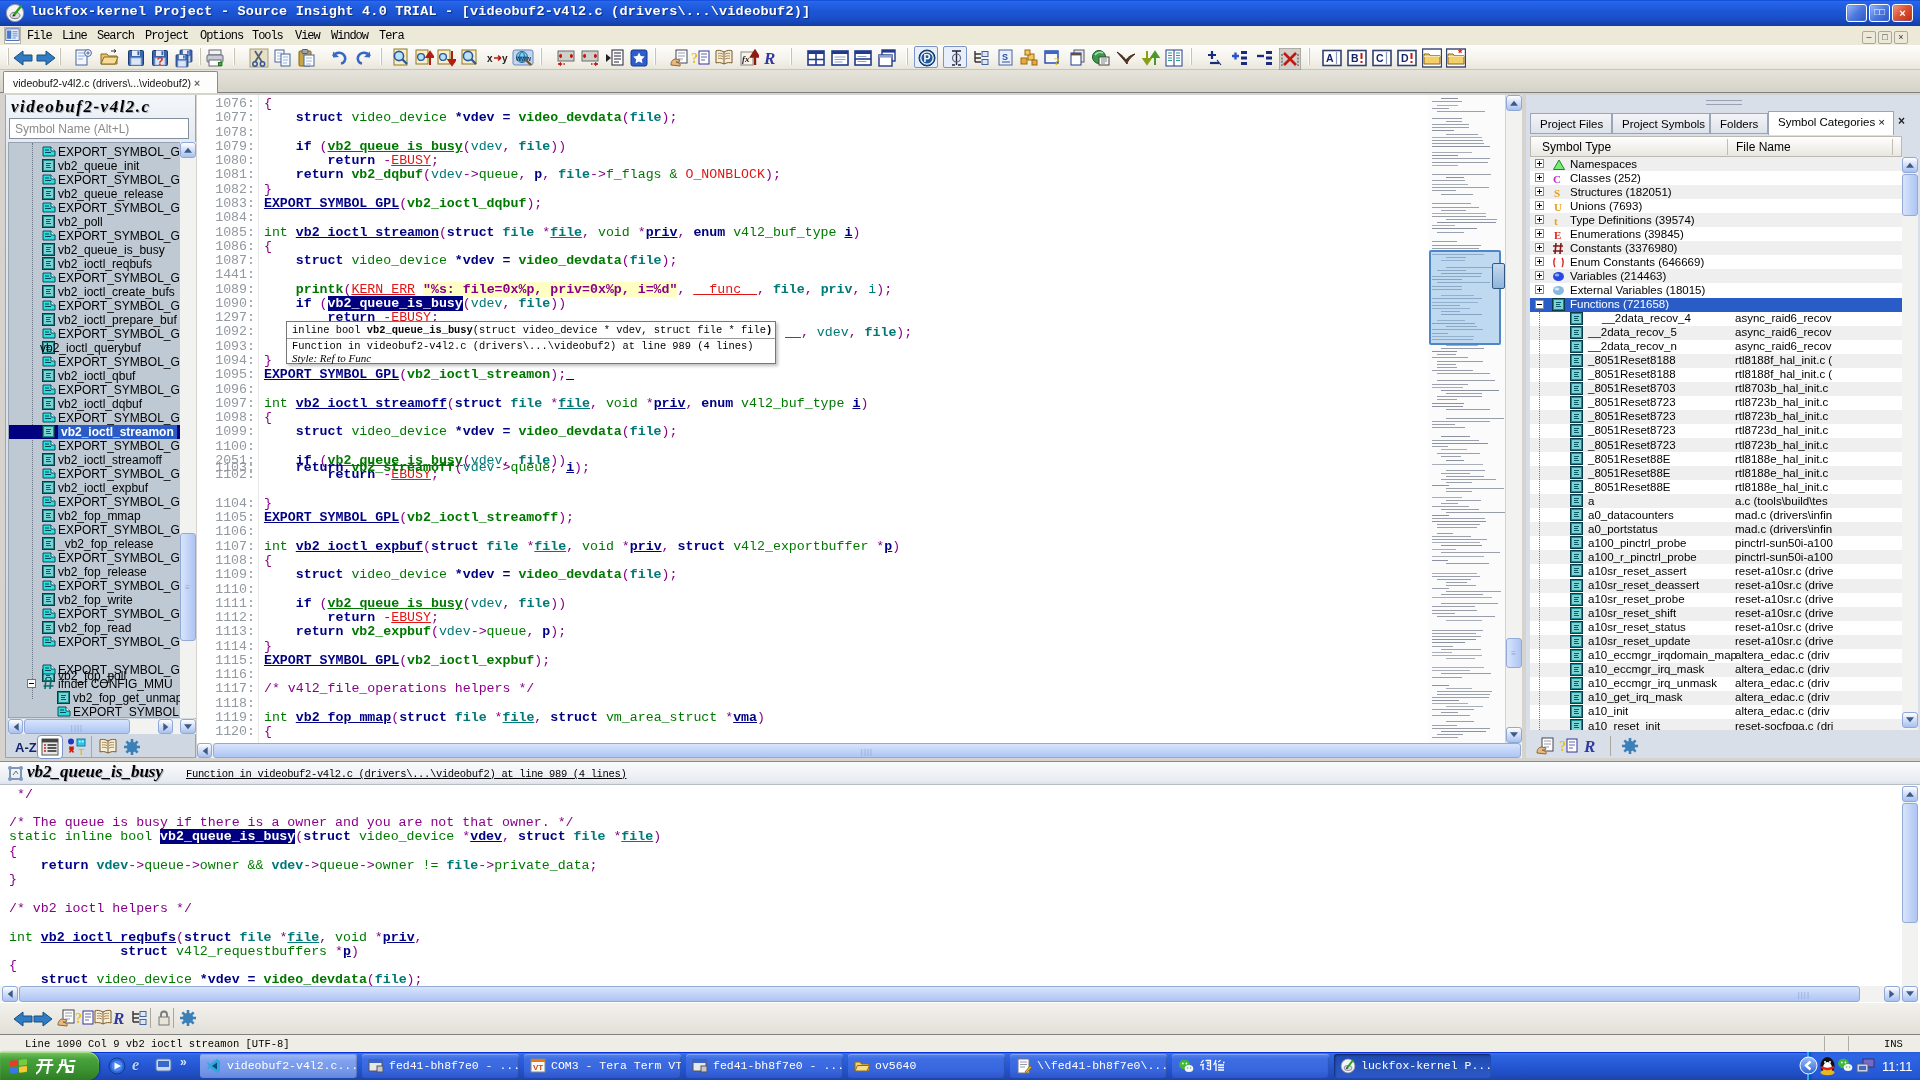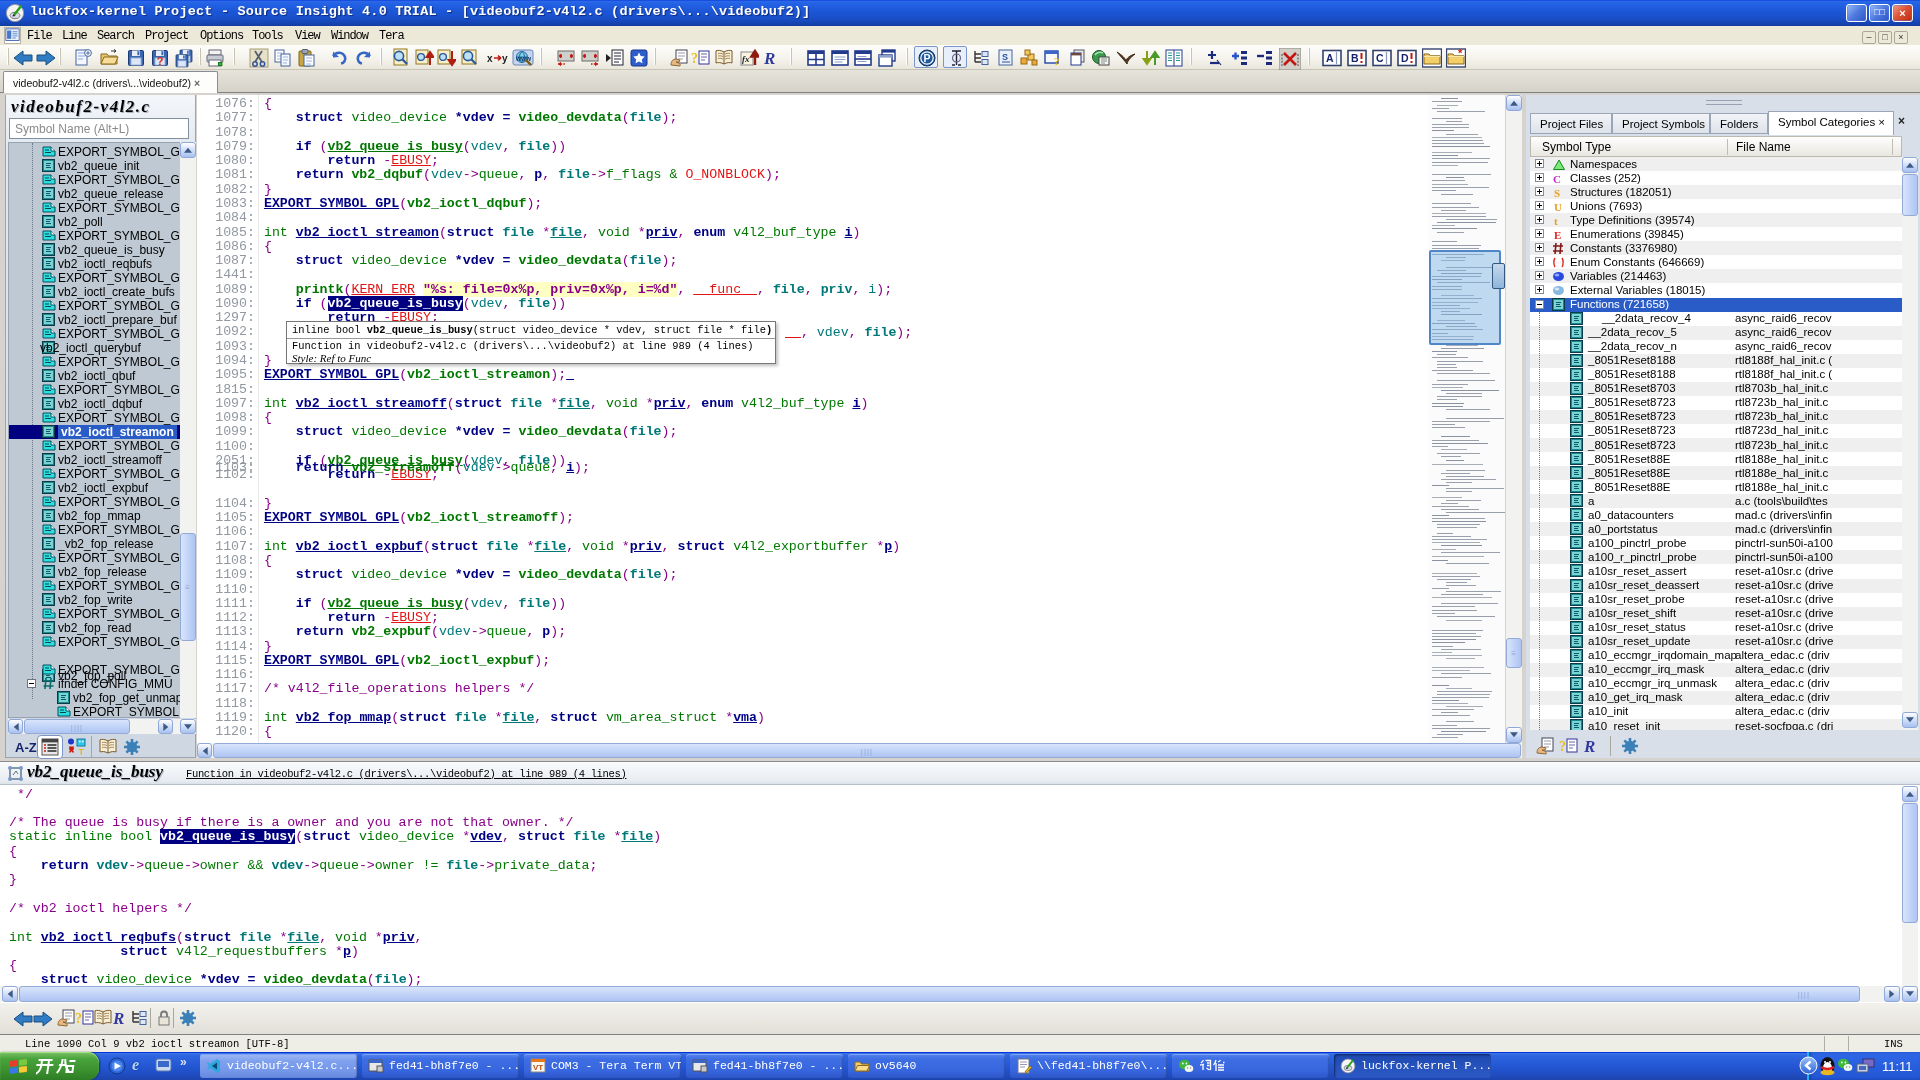--- a/index.html
+++ b/index.html
@@ -832,21 +832,21 @@
     <div class="cl" style="top:143.80px"><span class="ln">1086</span><span class="lc">:</span><span class="cd"><span class="p">{</span></span></div>
     <div class="cl" style="top:158.08px"><span class="ln">1087</span><span class="lc">:</span><span class="cd"><span class="k">    struct</span><span class="g2"> video_device </span><span class="k">*vdev</span><span class="k"> = </span><span class="gb">video_devdata</span><span class="p">(</span><span class="t">file</span><span class="p">);</span></span></div>
     <div class="cl" style="top:172.36px"><span class="ln">1441</span><span class="lc">:</span><span class="cd"></span></div>
     <div class="cl" style="top:186.64px"><span class="ln">1089</span><span class="lc">:</span><span class="cd"><span class="k">    </span><span class="gb">printk</span><span class="p">(</span><span class="ru">KERN_ERR</span><span class="k"> </span><span class="str">"%s: file=0x%p, priv=0x%p, i=%d"</span><span class="p">, </span><span class="ru">__func__</span><span class="p">, </span><span class="t">file</span><span class="p">, </span><span class="t">priv</span><span class="p">, </span><span class="tr">i</span><span class="p">);</span></span></div>
     <div class="cl" style="top:200.92px"><span class="ln">1090</span><span class="lc">:</span><span class="cd"><span class="k">    if</span><span class="p"> (</span><span class="sel">vb2_queue_is_busy</span><span class="p">(</span><span class="tr">vdev</span><span class="p">, </span><span class="t">file</span><span class="p">))</span></span></div>
     <div class="cl" style="top:215.20px"><span class="ln">1297</span><span class="lc">:</span><span class="cd"><span class="k">        return</span><span class="p"> -</span><span class="ru">EBUSY</span><span class="p">;</span></span></div>
     <div class="cl" style="top:229.48px"><span class="ln">1092</span><span class="lc">:</span><span class="cd"></span></div>
     <div class="cl" style="top:243.76px"><span class="ln">1093</span><span class="lc">:</span><span class="cd"></span></div>
     <div class="cl" style="top:258.04px"><span class="ln">1094</span><span class="lc">:</span><span class="cd"><span class="p">}</span></span></div>
     <div class="cl" style="top:272.32px"><span class="ln">1095</span><span class="lc">:</span><span class="cd"><span class="ku">EXPORT_SYMBOL_GPL</span><span class="p">(</span><span class="gb">vb2_ioctl_streamon</span><span class="p">)</span><span class="p">;</span><span class="ku"> </span></span></div>
-    <div class="cl" style="top:286.60px"><span class="ln">1815</span><span class="lc">:</span><span class="cd"></span></div>
+    <div class="cl" style="top:286.60px"><span class="ln">1096</span><span class="lc">:</span><span class="cd"></span></div>
     <div class="cl" style="top:300.88px"><span class="ln">1097</span><span class="lc">:</span><span class="cd"><span class="g2">int </span><span class="ku">vb2_ioctl_streamoff</span><span class="p">(</span><span class="k">struct</span><span class="t"> file </span><span class="p">*</span><span class="tu">file</span><span class="p">, </span><span class="g2">void </span><span class="p">*</span><span class="ku">priv</span><span class="p">, </span><span class="k">enum</span><span class="g2"> v4l2_buf_type </span><span class="ku">i</span><span class="p">)</span></span></div>
     <div class="cl" style="top:315.16px"><span class="ln">1098</span><span class="lc">:</span><span class="cd"><span class="p">{</span></span></div>
     <div class="cl" style="top:329.44px"><span class="ln">1099</span><span class="lc">:</span><span class="cd"><span class="k">    struct</span><span class="g2"> video_device </span><span class="k">*vdev</span><span class="k"> = </span><span class="gb">video_devdata</span><span class="p">(</span><span class="t">file</span><span class="p">);</span></span></div>
     <div class="cl" style="top:343.72px"><span class="ln">1100</span><span class="lc">:</span><span class="cd"></span></div>
     <div class="cl" style="top:358.00px"><span class="ln">2051</span><span class="lc">:</span><span class="cd"><span class="k">    if</span><span class="p"> (</span><span class="gu">vb2_queue_is_busy</span><span class="p">(</span><span class="tr">vdev</span><span class="p">, </span><span class="t">file</span><span class="p">))</span></span></div>
     <div class="cl" style="top:372.28px"><span class="ln">1102</span><span class="lc">:</span><span class="cd"><span class="k">        return</span><span class="p"> -</span><span class="ru">EBUSY</span><span class="p">;</span></span></div>
     <div class="cl" style="top:365px"><span class="ln">1103</span><span class="lc">:</span><span class="cd"><span class="k">    return</span><span class="gb"> vb2_streamoff</span><span class="p">(</span><span class="tr">vdev</span><span class="p">-&gt;</span><span class="g2">queue</span><span class="p">, </span><span class="ku">i</span><span class="p">);</span></span></div>
     <div class="cl" style="top:400.84px"><span class="ln">1104</span><span class="lc">:</span><span class="cd"><span class="p">}</span></span></div>
     <div class="cl" style="top:415.12px"><span class="ln">1105</span><span class="lc">:</span><span class="cd"><span class="ku">EXPORT_SYMBOL_GPL</span><span class="p">(</span><span class="gb">vb2_ioctl_streamoff</span><span class="p">);</span></span></div>
     <div class="cl" style="top:429.40px"><span class="ln">1106</span><span class="lc">:</span><span class="cd"></span></div>

